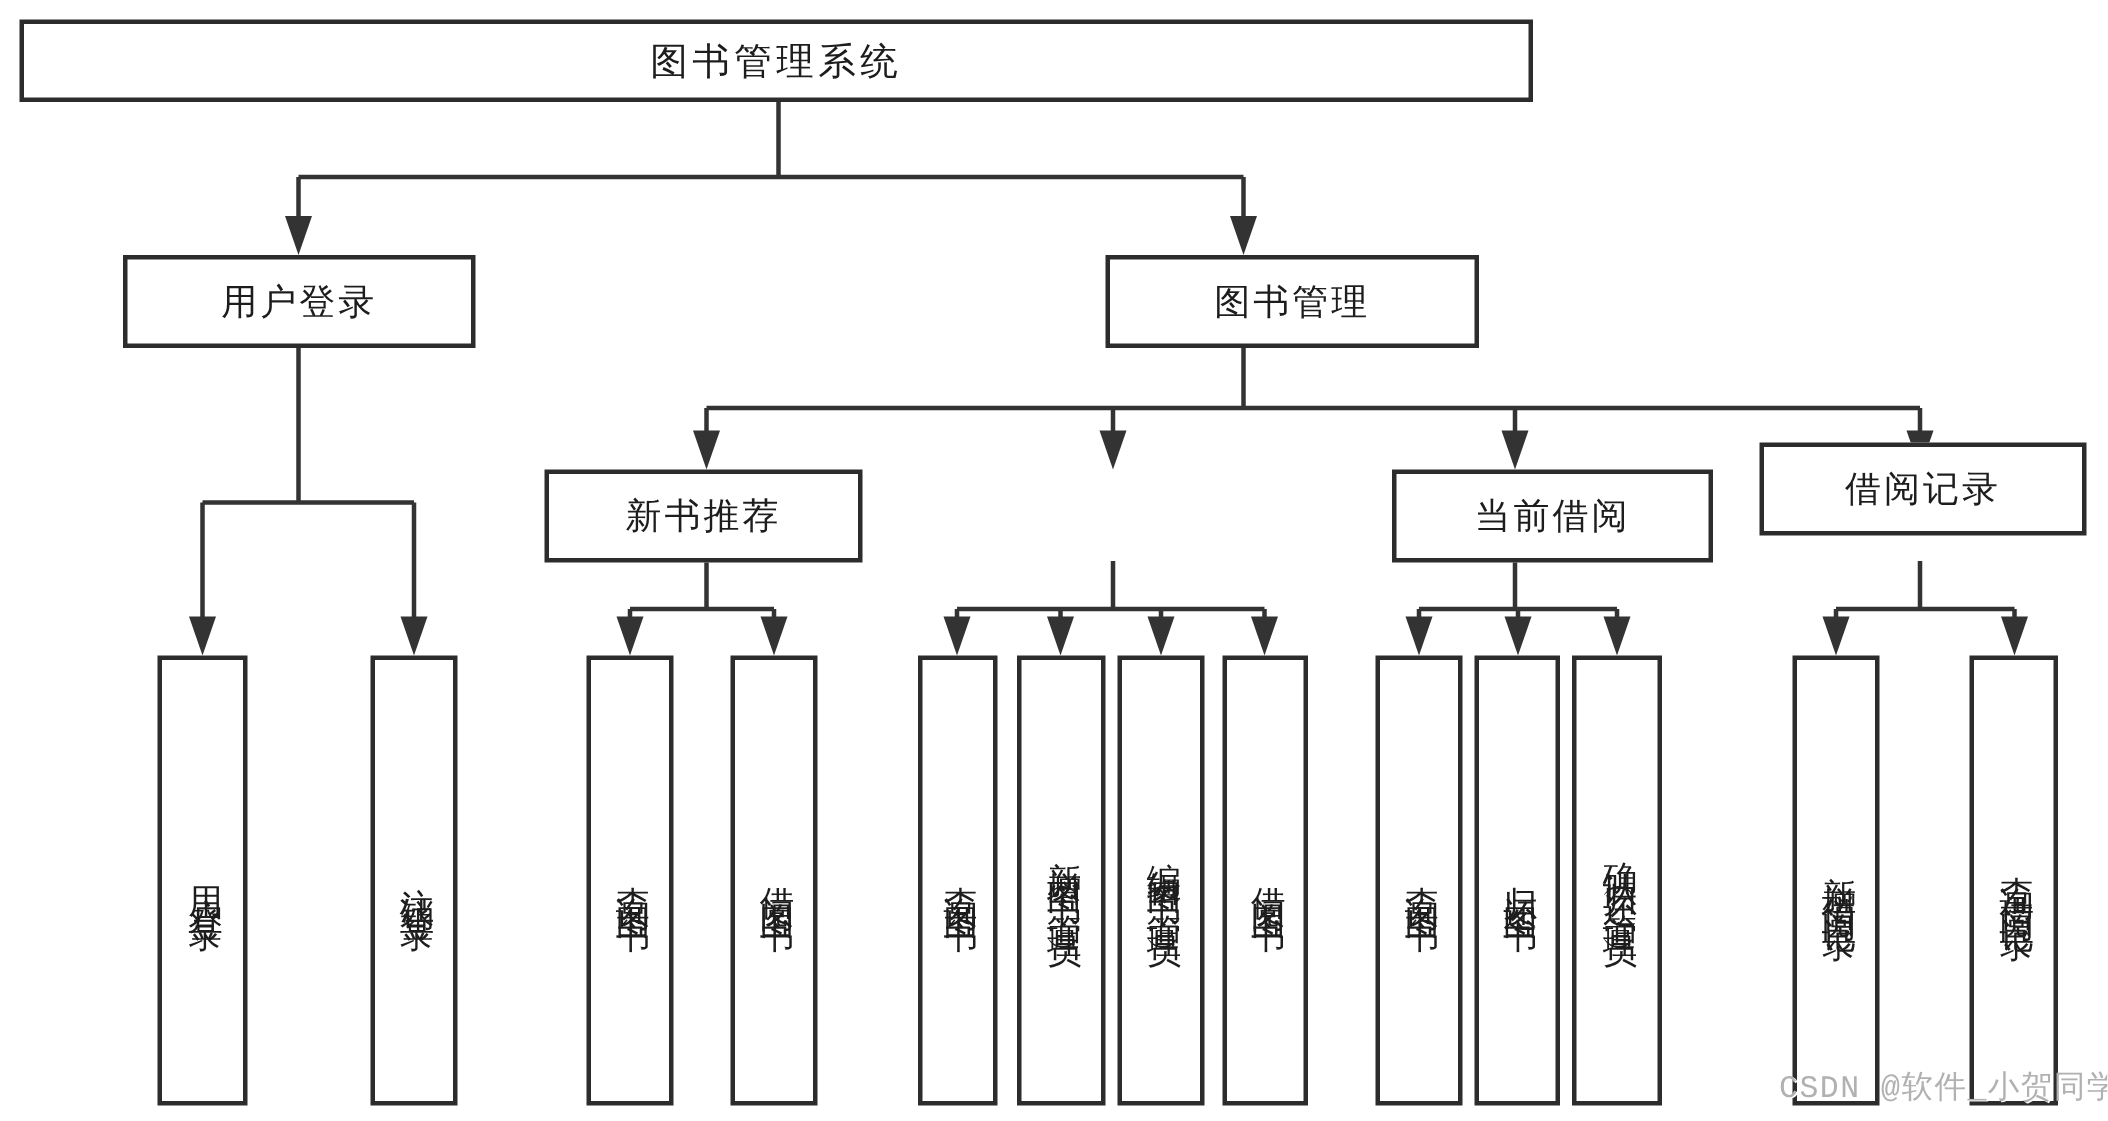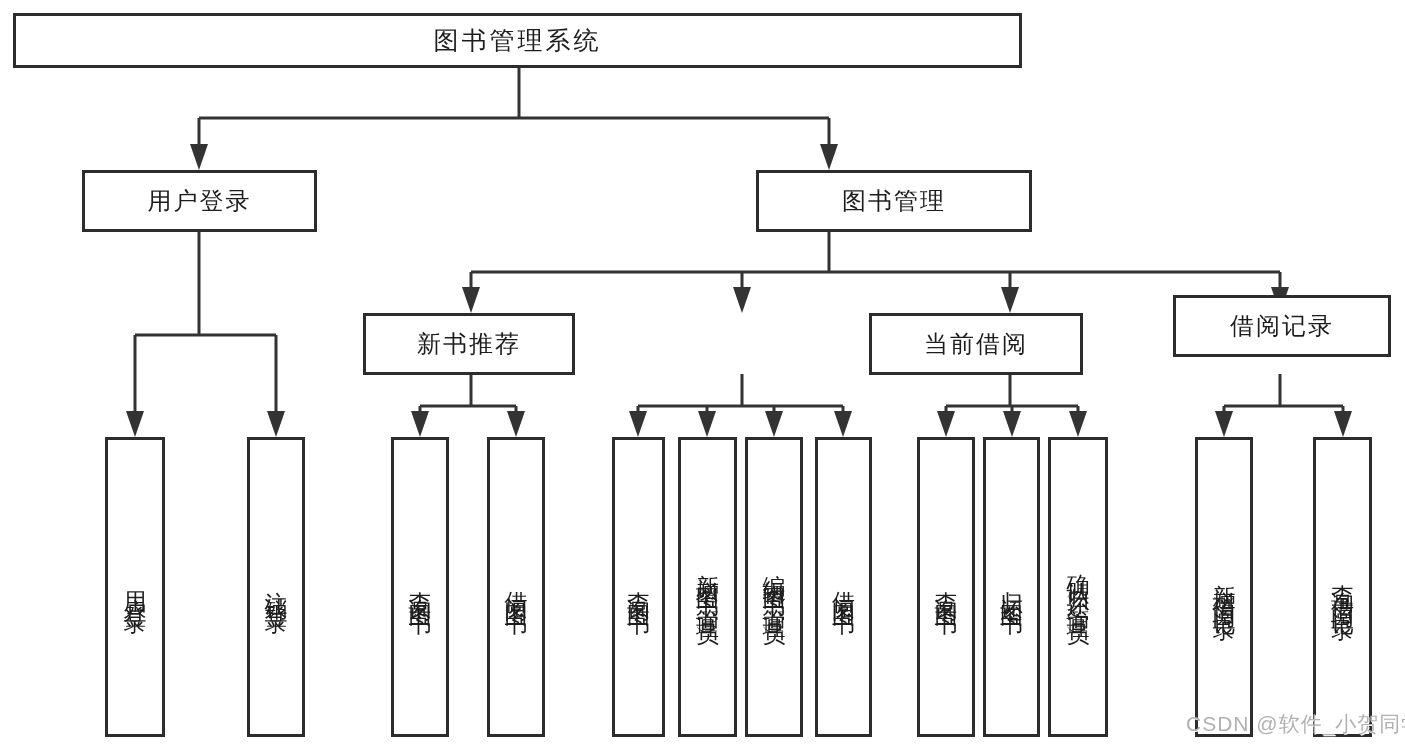--- a/index.html
+++ b/index.html
@@ -5,21 +5,21 @@
   html, body {
     margin: 0;
     padding: 0;
     background: #ffffff;
   }
   .stage {
     position: relative;
     width: 1405px;
     height: 747px;
     background: #ffffff;
-    font-family: Liberation Sans, sans-serif;
+    font-family: Liberation Mono, monospace;
     overflow: hidden;
   }
   .wires {
     position: absolute;
     left: 0; top: 0;
     width: 1405px;
     height: 747px;
   }
   .wires path.line {
     stroke: #333333;
@@ -116,28 +116,28 @@
     </g>
   </svg>
 
   <div class="node h title" style="left:13px;top:13px;width:1009px;height:55px">
     <span>图书管理系统</span>
   </div>
 
   <div class="node h" style="left:82px;top:170px;width:235px;height:62px">
     <span>用户登录</span>
   </div>
-  <div class="node h" style="left:756px;top:170px;width:276px;height:62px">
+  <div class="node h" style="left:737px;top:170px;width:249px;height:62px">
     <span>图书管理</span>
   </div>
 
   <div class="node h" style="left:363px;top:313px;width:212px;height:62px">
     <span>新书推荐</span>
   </div>
-  <div class="node h" style="left:869px;top:313px;width:214px;height:62px">
+  <div class="node h" style="left:928px;top:313px;width:214px;height:62px">
     <span>当前借阅</span>
   </div>
   <div class="node h" style="left:1173px;top:295px;width:218px;height:62px">
     <span>借阅记录</span>
   </div>
 
   <div class="node leaf" style="left:105px;top:437px;width:60px;height:300px">
     <span>用户登录</span>
   </div>
   <div class="node leaf" style="left:247px;top:437px;width:58px;height:300px">

